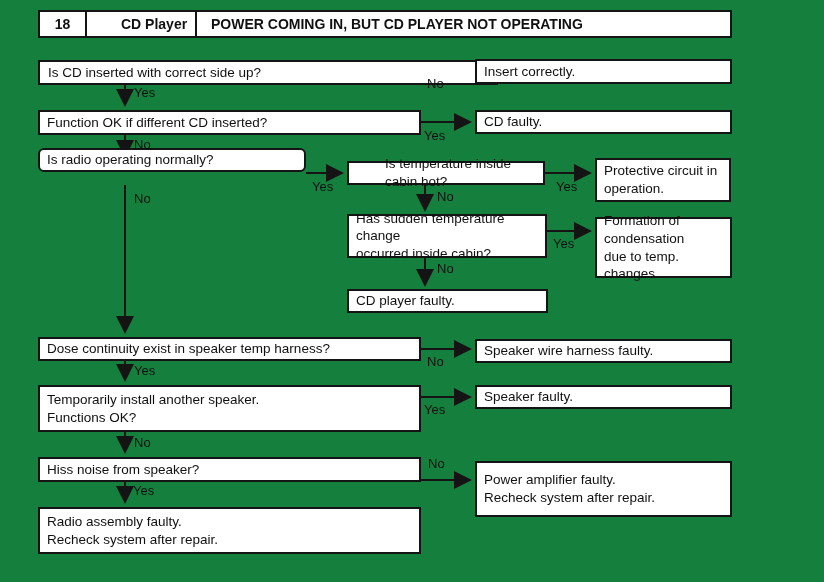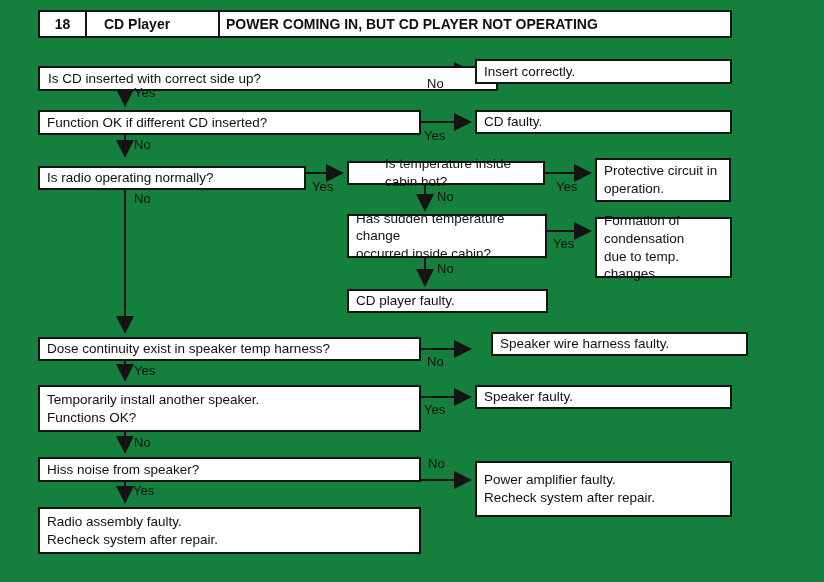--- a/index.html
+++ b/index.html
@@ -11,24 +11,24 @@
   .hdr{
     position:absolute;left:38px;top:10px;width:694px;height:28px;
     border:2px solid #141414;display:flex;align-items:stretch;
     font-weight:bold;font-size:14px;box-sizing:border-box;background:#fff;
   }
   .hdr-num{
     width:47px;border-right:2px solid #141414;display:flex;
     align-items:center;justify-content:center;box-sizing:border-box;
   }
   .hdr-sys{
-    width:133px;border-right:2px solid #141414;display:flex;
-    align-items:center;padding-left:17px;box-sizing:border-box;
+    width:110px;border-right:2px solid #141414;display:flex;
+    align-items:center;padding-left:34px;box-sizing:border-box;
   }
-  .hdr-title{flex:1;display:flex;align-items:center;padding-left:6px;}
+  .hdr-title{flex:1;display:flex;align-items:center;padding-left:14px;}
   .box{
     position:absolute;border:2px solid #141414;background:#ffffff;
     font-size:13.5px;line-height:1.3;display:flex;align-items:center;
     padding:1px 7px;box-sizing:border-box;white-space:pre-line;
   }
   .lbl{
     position:absolute;font-size:13px;line-height:1;color:#101010;
     background:transparent;
   }
   svg.wires{position:absolute;left:0;top:0;pointer-events:none;}
@@ -62,41 +62,41 @@
     <line x1="547" y1="231" x2="588" y2="231" marker-end="url(#arrow)"></line>
     <line x1="425" y1="258" x2="425" y2="283" marker-end="url(#arrow)"></line>
     <line x1="421" y1="349" x2="468" y2="349" marker-end="url(#arrow)"></line>
     <line x1="125" y1="361" x2="125" y2="378" marker-end="url(#arrow)"></line>
     <line x1="421" y1="397" x2="468" y2="397" marker-end="url(#arrow)"></line>
     <line x1="125" y1="432" x2="125" y2="450" marker-end="url(#arrow)"></line>
     <line x1="421" y1="480" x2="468" y2="480" marker-end="url(#arrow)"></line>
     <line x1="125" y1="482" x2="125" y2="500" marker-end="url(#arrow)"></line>
   </svg>
 
-  <div class="box" style="left:38px;top:66px;width:460px;height:25px;padding-left:8px;">Is CD inserted with correct side up?</div>
+  <div class="box" style="left:38px;top:60px;width:460px;height:25px;padding-left:8px;">Is CD inserted with correct side up?</div>
   <div class="box" style="left:475px;top:59px;width:257px;height:25px;">Insert correctly.</div>
 
   <div class="box" style="left:38px;top:110px;width:383px;height:25px;">Function OK if different CD inserted?</div>
   <div class="box" style="left:475px;top:110px;width:257px;height:24px;">CD faulty.</div>
 
-  <div class="box" style="left:38px;top:166px;width:268px;height:24px;">Is radio operating normally?</div>
+  <div class="box" style="left:38px;top:148px;width:268px;height:24px;border-radius:6px;">Is radio operating normally?</div>
   <div class="box" style="left:347px;top:161px;width:198px;height:24px;padding-left:36px;">Is temperature inside cabin hot?</div>
   <div class="box" style="left:595px;top:158px;width:136px;height:44px;">Protective circuit in
 operation.</div>
 
   <div class="box" style="left:347px;top:214px;width:200px;height:44px;">Has sudden temperature change
 occurred inside cabin?</div>
   <div class="box" style="left:595px;top:217px;width:137px;height:61px;">Formation of
 condensation
 due to temp. changes.</div>
 
   <div class="box" style="left:347px;top:289px;width:201px;height:24px;">CD player faulty.</div>
 
   <div class="box" style="left:38px;top:337px;width:383px;height:24px;">Dose continuity exist in speaker temp harness?</div>
-  <div class="box" style="left:475px;top:332px;width:257px;height:24px;margin-left:16px;">Speaker wire harness faulty.</div>
+  <div class="box" style="left:475px;top:339px;width:257px;height:24px;">Speaker wire harness faulty.</div>
 
   <div class="box" style="left:38px;top:385px;width:383px;height:47px;">Temporarily install another speaker.
 Functions OK?</div>
   <div class="box" style="left:475px;top:385px;width:257px;height:24px;">Speaker faulty.</div>
 
   <div class="box" style="left:38px;top:457px;width:383px;height:25px;">Hiss noise from speaker?</div>
   <div class="box" style="left:475px;top:461px;width:257px;height:56px;">Power amplifier faulty.
 Recheck system after repair.</div>
 
   <div class="box" style="left:38px;top:507px;width:383px;height:47px;">Radio assembly faulty.

